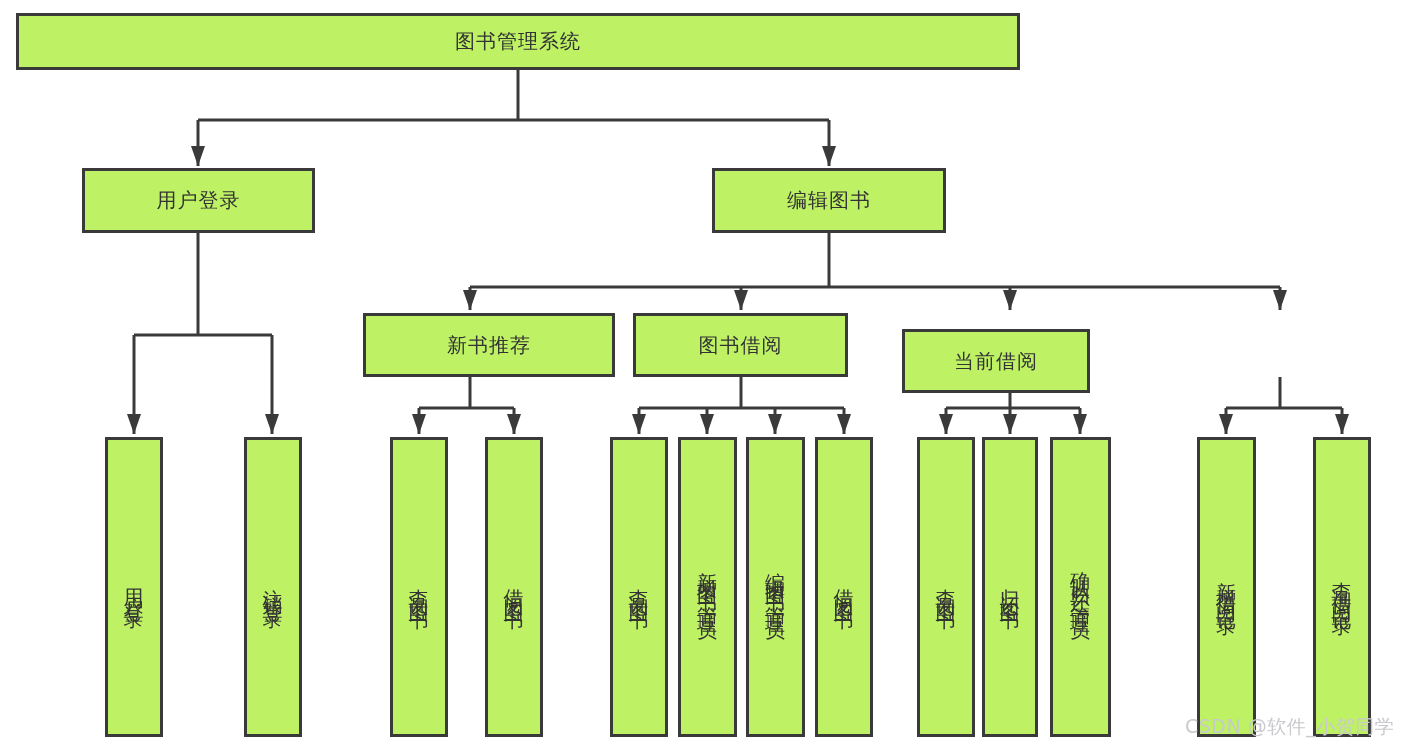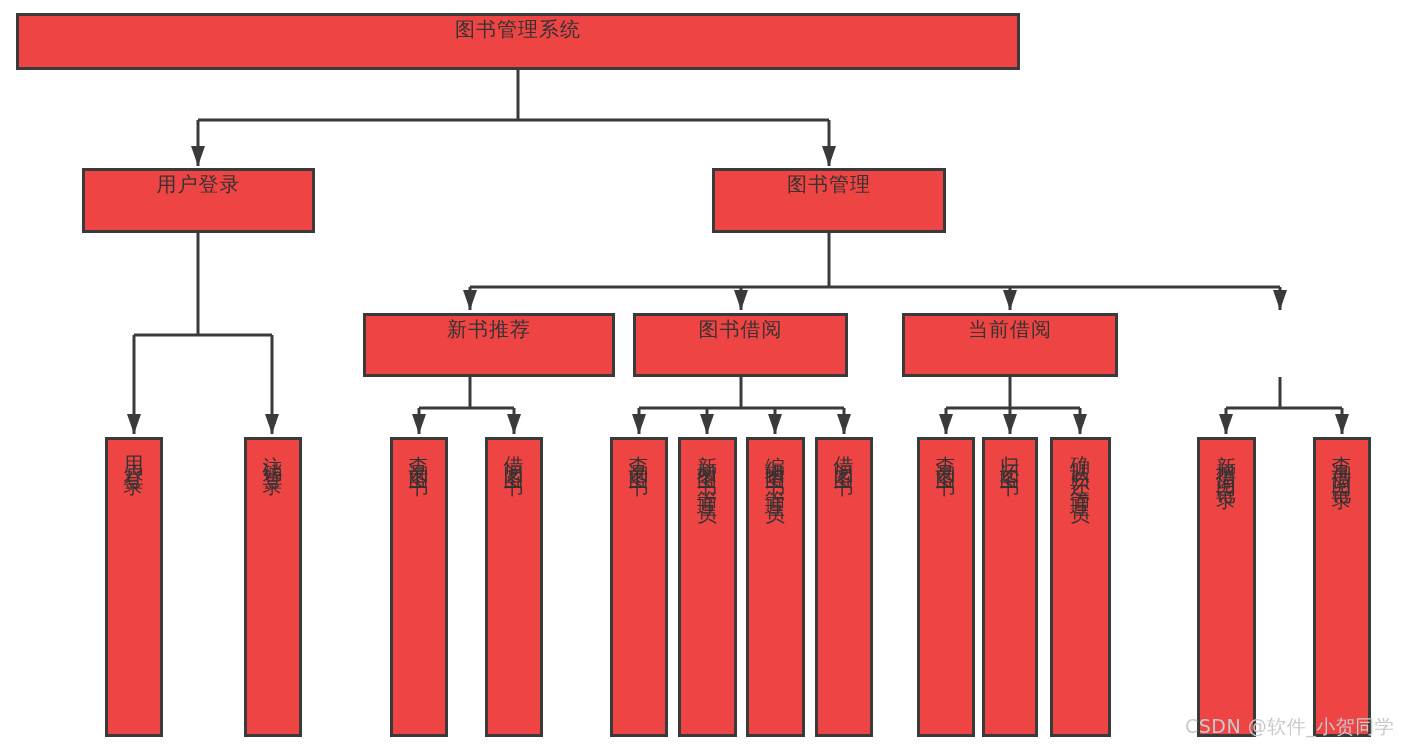--- a/index.html
+++ b/index.html
@@ -17,23 +17,23 @@
     font-family:"DejaVu Sans","Liberation Sans",sans-serif;
     color:var(--text);
   }
   #wires{position:absolute;left:0;top:0;width:1405px;height:747px;}
   #wires .conn{stroke:var(--line);stroke-width:3;fill:none;}
   #wires .head{fill:var(--line);}
   .box{
     position:absolute;
     box-sizing:border-box;
     border:3px solid var(--line);
-    background:#ef4444;
+    background:#bef264;
     display:flex;
-    align-items:flex-start;
+    align-items:center;
     justify-content:center;
   }
   .hlabel{
     font-size:20px;
     letter-spacing:1px;
     white-space:nowrap;
   }
   .vlabel{
     writing-mode:vertical-rl;
     text-orientation:mixed;
@@ -110,30 +110,30 @@
   </svg>
 
   <div class="box" style="left:16px;top:13px;width:1004px;height:57px;">
     <span class="hlabel">图书管理系统</span>
   </div>
 
   <div class="box lvl2" style="left:82px;width:233px;">
     <span class="hlabel">用户登录</span>
   </div>
   <div class="box lvl2" style="left:712px;width:234px;">
-    <span class="hlabel">图书管理</span>
+    <span class="hlabel">编辑图书</span>
   </div>
 
   <div class="box lvl3" style="left:363px;width:252px;">
     <span class="hlabel">新书推荐</span>
   </div>
   <div class="box lvl3" style="left:633px;width:215px;">
     <span class="hlabel">图书借阅</span>
   </div>
-  <div class="box lvl3" style="left:902px;width:216px;">
+  <div class="box lvl3" style="left:902px;width:188px;margin-top:16px;">
     <span class="hlabel">当前借阅</span>
   </div>
 
   <div class="box leaf" style="left:105px;width:58px;">
     <span class="vlabel">用户登录</span>
   </div>
   <div class="box leaf" style="left:244px;width:58px;">
     <span class="vlabel">注销登录</span>
   </div>
 

